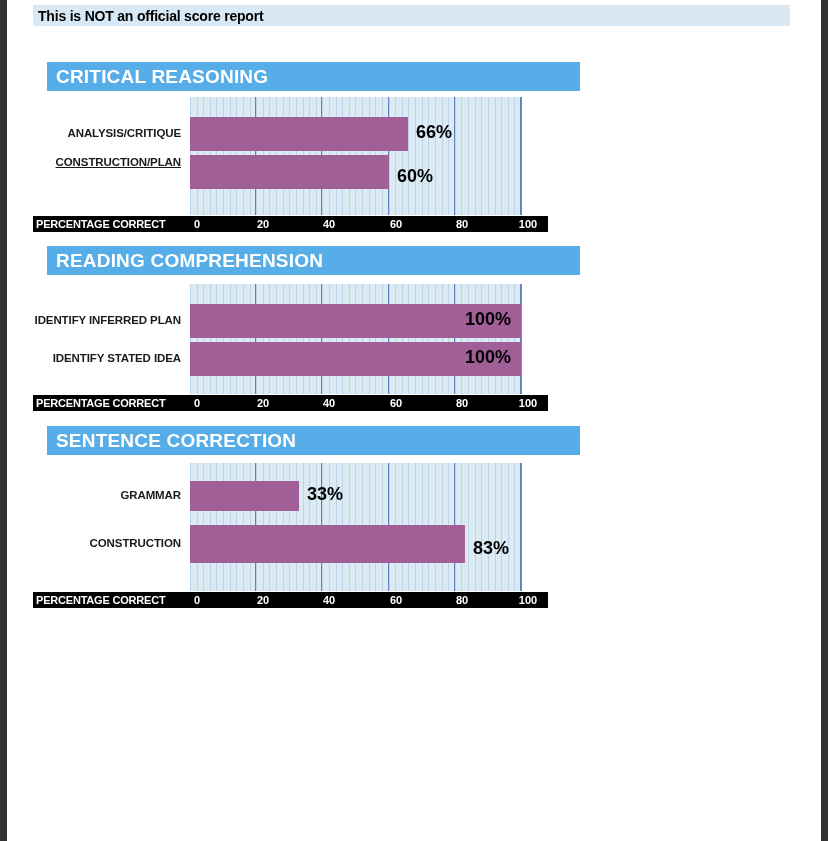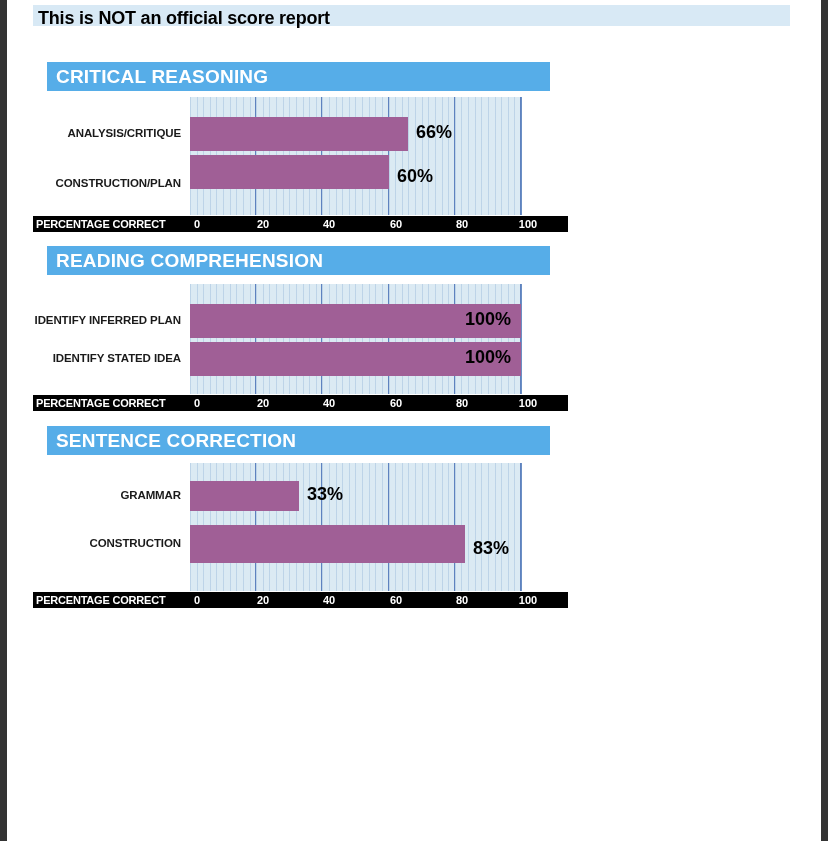--- a/index.html
+++ b/index.html
@@ -46,21 +46,21 @@
     left: 33px;
     top: 5px;
     width: 757px;
     height: 21px;
     background: #d8e9f5;
   }
   .banner-text {
     position: absolute;
     left: 5px;
     top: 3px;
-    font-size: 18px;
+    font-size: 14px;
     font-weight: bold;
     color: #000000;
     letter-spacing: -0.2px;
     white-space: nowrap;
   }
 
   
   .main-header {
     position: absolute;
     left: 35px;
@@ -86,20 +86,21 @@
     left: 0;
     width: 600px;
   }
   .sub-header {
     position: absolute;
     left: 47px;
     top: 0;
     width: 503px;
     height: 29px;
     background: #56ade8;
+    padding-left: 30px;
   }
   .sub-header-text {
     position: absolute;
     left: 9px;
     top: 4px;
     font-size: 19px;
     font-weight: bold;
     color: #ffffff;
     letter-spacing: 0.2px;
     white-space: nowrap;
@@ -154,21 +155,20 @@
     color: #000000;
   }
 
   
   .axis-strip {
     position: absolute;
     left: 33px;
     width: 515px;
     height: 16px;
     background: #000000;
-    padding-left: 20px;
   }
   .axis-title {
     position: absolute;
     left: 3px;
     top: 2px;
     font-size: 11px;
     font-weight: bold;
     color: #ffffff;
     letter-spacing: -0.2px;
     white-space: nowrap;
@@ -206,21 +206,21 @@
           <div class="plot" style="top: 35px; height: 118px;">
             <div class="major-grid" style="left: 65px;"></div>
             <div class="major-grid" style="left: 131px;"></div>
             <div class="major-grid" style="left: 198px;"></div>
             <div class="major-grid" style="left: 264px;"></div>
             <div class="major-grid" style="left: 330px;"></div>
           </div>
           <div class="row-label" style="top: 65px;">ANALYSIS/CRITIQUE</div>
           <div class="bar" style="top: 55px; height: 34px; width: 218px;"></div>
           <div class="bar-value" style="left: 416px; top: 60px;">66%</div>
-          <div class="row-label" style="top: 115px;">CONSTRUCTION/PLAN</div>
+          <div class="row-label" style="top: 94px; text-decoration: underline;">CONSTRUCTION/PLAN</div>
           <div class="bar" style="top: 93px; height: 34px; width: 199px;"></div>
           <div class="bar-value" style="left: 397px; top: 104px;">60%</div>
           <div class="axis-strip" style="top: 154px;">
             <div class="axis-title">PERCENTAGE CORRECT</div>
             <div class="axis-tick" style="left: 164px;">0</div>
             <div class="axis-tick" style="left: 230px;">20</div>
             <div class="axis-tick" style="left: 296px;">40</div>
             <div class="axis-tick" style="left: 363px;">60</div>
             <div class="axis-tick" style="left: 429px;">80</div>
             <div class="axis-tick" style="left: 495px;">100</div>

